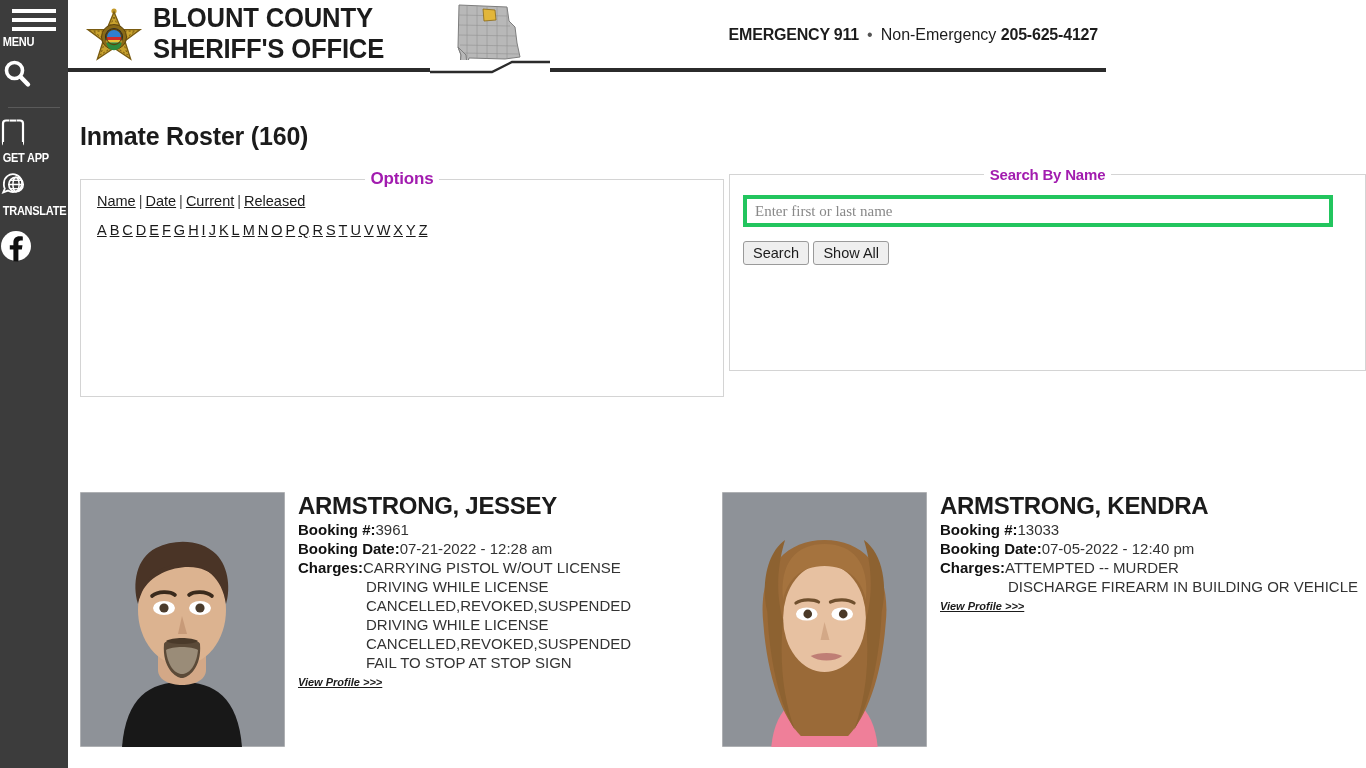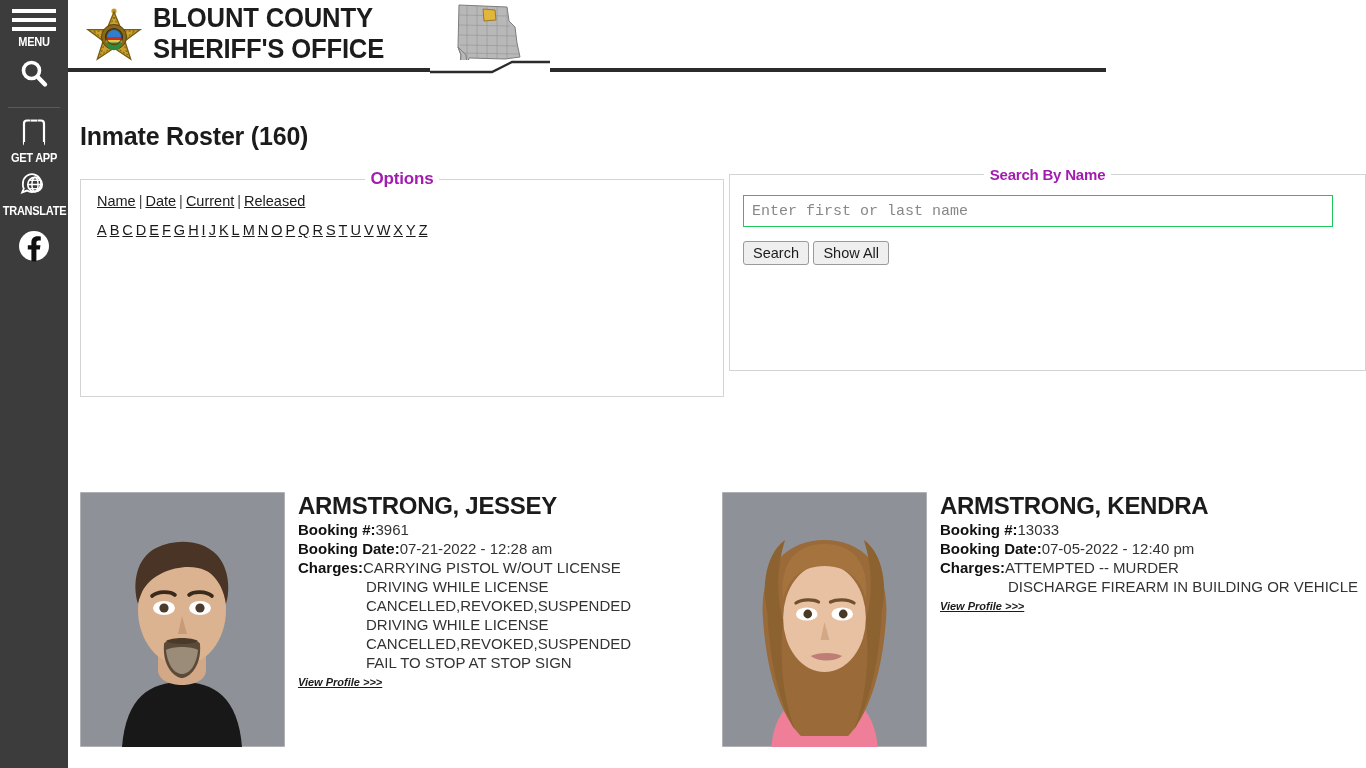--- a/index.html
+++ b/index.html
@@ -10,21 +10,20 @@
     background: #ffffff;
     font-family: "Liberation Sans", sans-serif;
   }
 
   
   #sidebar {
     position: absolute; left: 0; top: 0;
     width: 68px; height: 768px;
     background: #3c3c3c;
     color: #ffffff;
-    text-align: center;
     z-index: 30;
   }
   .sb-item { display: block; text-decoration: none; color: #fff; cursor: pointer; }
   .sb-label {
     display: block;
     font-weight: bold;
     font-size: 12px;
     letter-spacing: -0.3px;
     line-height: 13px;
     font-family: "Liberation Sans", sans-serif;
@@ -106,25 +105,25 @@
   .opt-row { margin: 4px 0 0 16px; font-size: 14.5px; color: #1b1b1b; }
   .opt-row a { color: #1b1b1b; text-decoration: underline; cursor: pointer; }
   .opt-sep { color: #444; margin: 0 3px; }
   #alpha-row { margin: 13px 0 0 16px; font-size: 14.5px; }
   #alpha-row a { color: #1b1b1b; text-decoration: underline; cursor: pointer; margin-right: 3px; }
 
   #name-input {
     display: block;
     margin: 12px 0 0 13px;
     width: 590px; height: 32px;
-    border: 1px solid #22c55e;
+    border: 4px solid #22c55e;
     font-size: 15px;
     padding: 0 8px;
     color: #222;
-    font-family: Liberation Mono, monospace;
+    font-family: Liberation Serif, serif;
     background: #fff;
   }
   #name-input::placeholder { color: #888; }
   .btn-row { margin: 14px 0 0 13px; }
   .gbtn {
     font-family: "Liberation Sans", sans-serif;
     font-size: 14.5px;
     color: #1b1b1b;
     background: #efefef;
     border: 1px solid #9a9a9a;
@@ -275,20 +274,24 @@
     <path d="M6,2 L54,4 L56,18 L62,24 L64,40 L67,54 L52,56 L16,55 L14,62 L7,63 L8,52 L5,44 Z" fill="#b8b8b8" stroke="#7d7d7d" stroke-width="1"></path>
     <g stroke="#8f8f8f" stroke-width="0.55" fill="none">
       <path d="M6,12 L54,13 M6,22 L57,23 M6,32 L63,33 M7,42 L65,43 M9,50 L66,51"></path>
       <path d="M14,3 L14,55 M24,3 L24,55 M34,4 L34,56 M44,4 L44,56 M54,5 L54,56"></path>
     </g>
     <path d="M30,6 L42,7 L43,17 L31,18 Z" fill="#e2b63a" stroke="#8a6a16" stroke-width="0.8"></path>
     <path d="M5,44 L8,52 L7,63 L14,62 L13,52 Z" fill="#b8b8b8" stroke="#7d7d7d" stroke-width="1"></path>
   </svg>
   <div id="al-label">Alabama</div>
 
+  <div id="emergency-block">
+    <span class="em-strong">EMERGENCY 911</span><span class="em-dot">•</span><span class="em-reg">Non-Emergency</span>
+    <span class="em-num">205-625-4127</span>
+  </div>
 
   <svg id="header-border" viewBox="0 0 1298 4" preserveAspectRatio="none">
     <rect x="0" y="0" width="1298" height="4" fill="#2b2b2b"></rect>
   </svg>
 </div>
 
 <svg style="position:absolute;left:430px;top:60px;width:120px;height:16px;z-index:25" viewBox="0 0 120 16">
   <rect x="0" y="0" width="120" height="16" fill="#ffffff"></rect>
   <path d="M0,12 L62,12 L82,2 L120,2" fill="none" stroke="#2b2b2b" stroke-width="2.4"></path>
 </svg>

